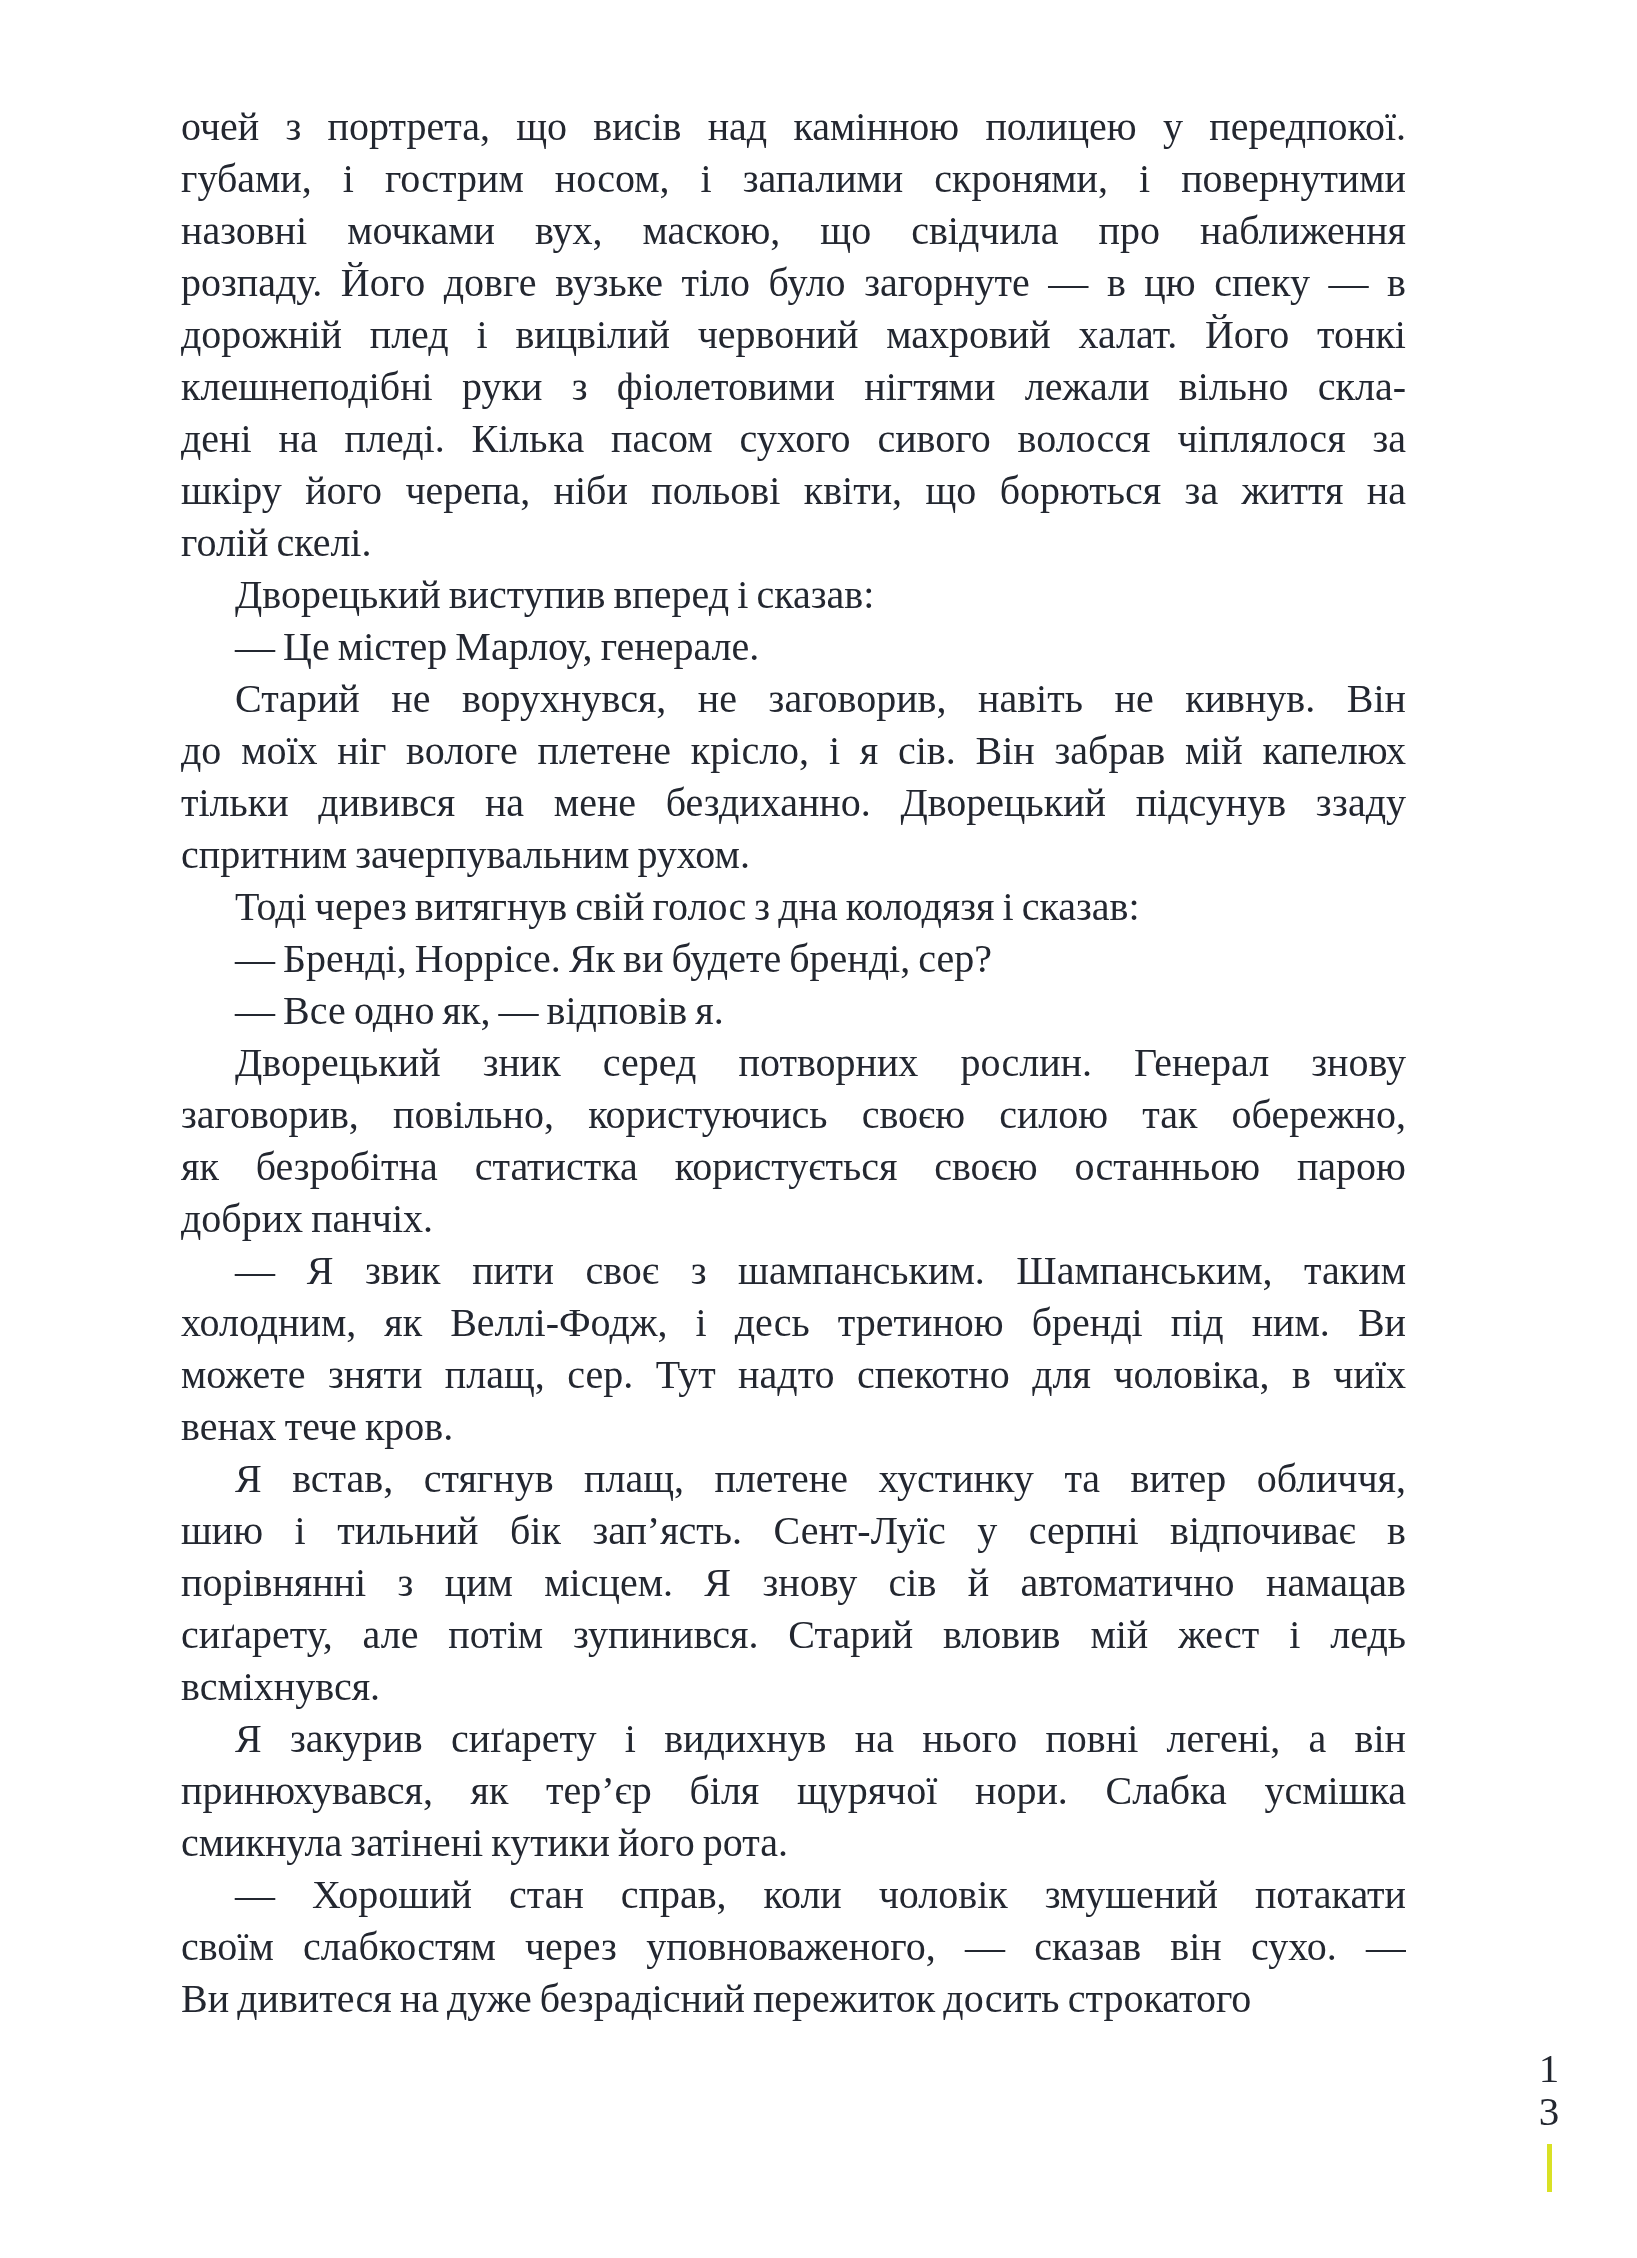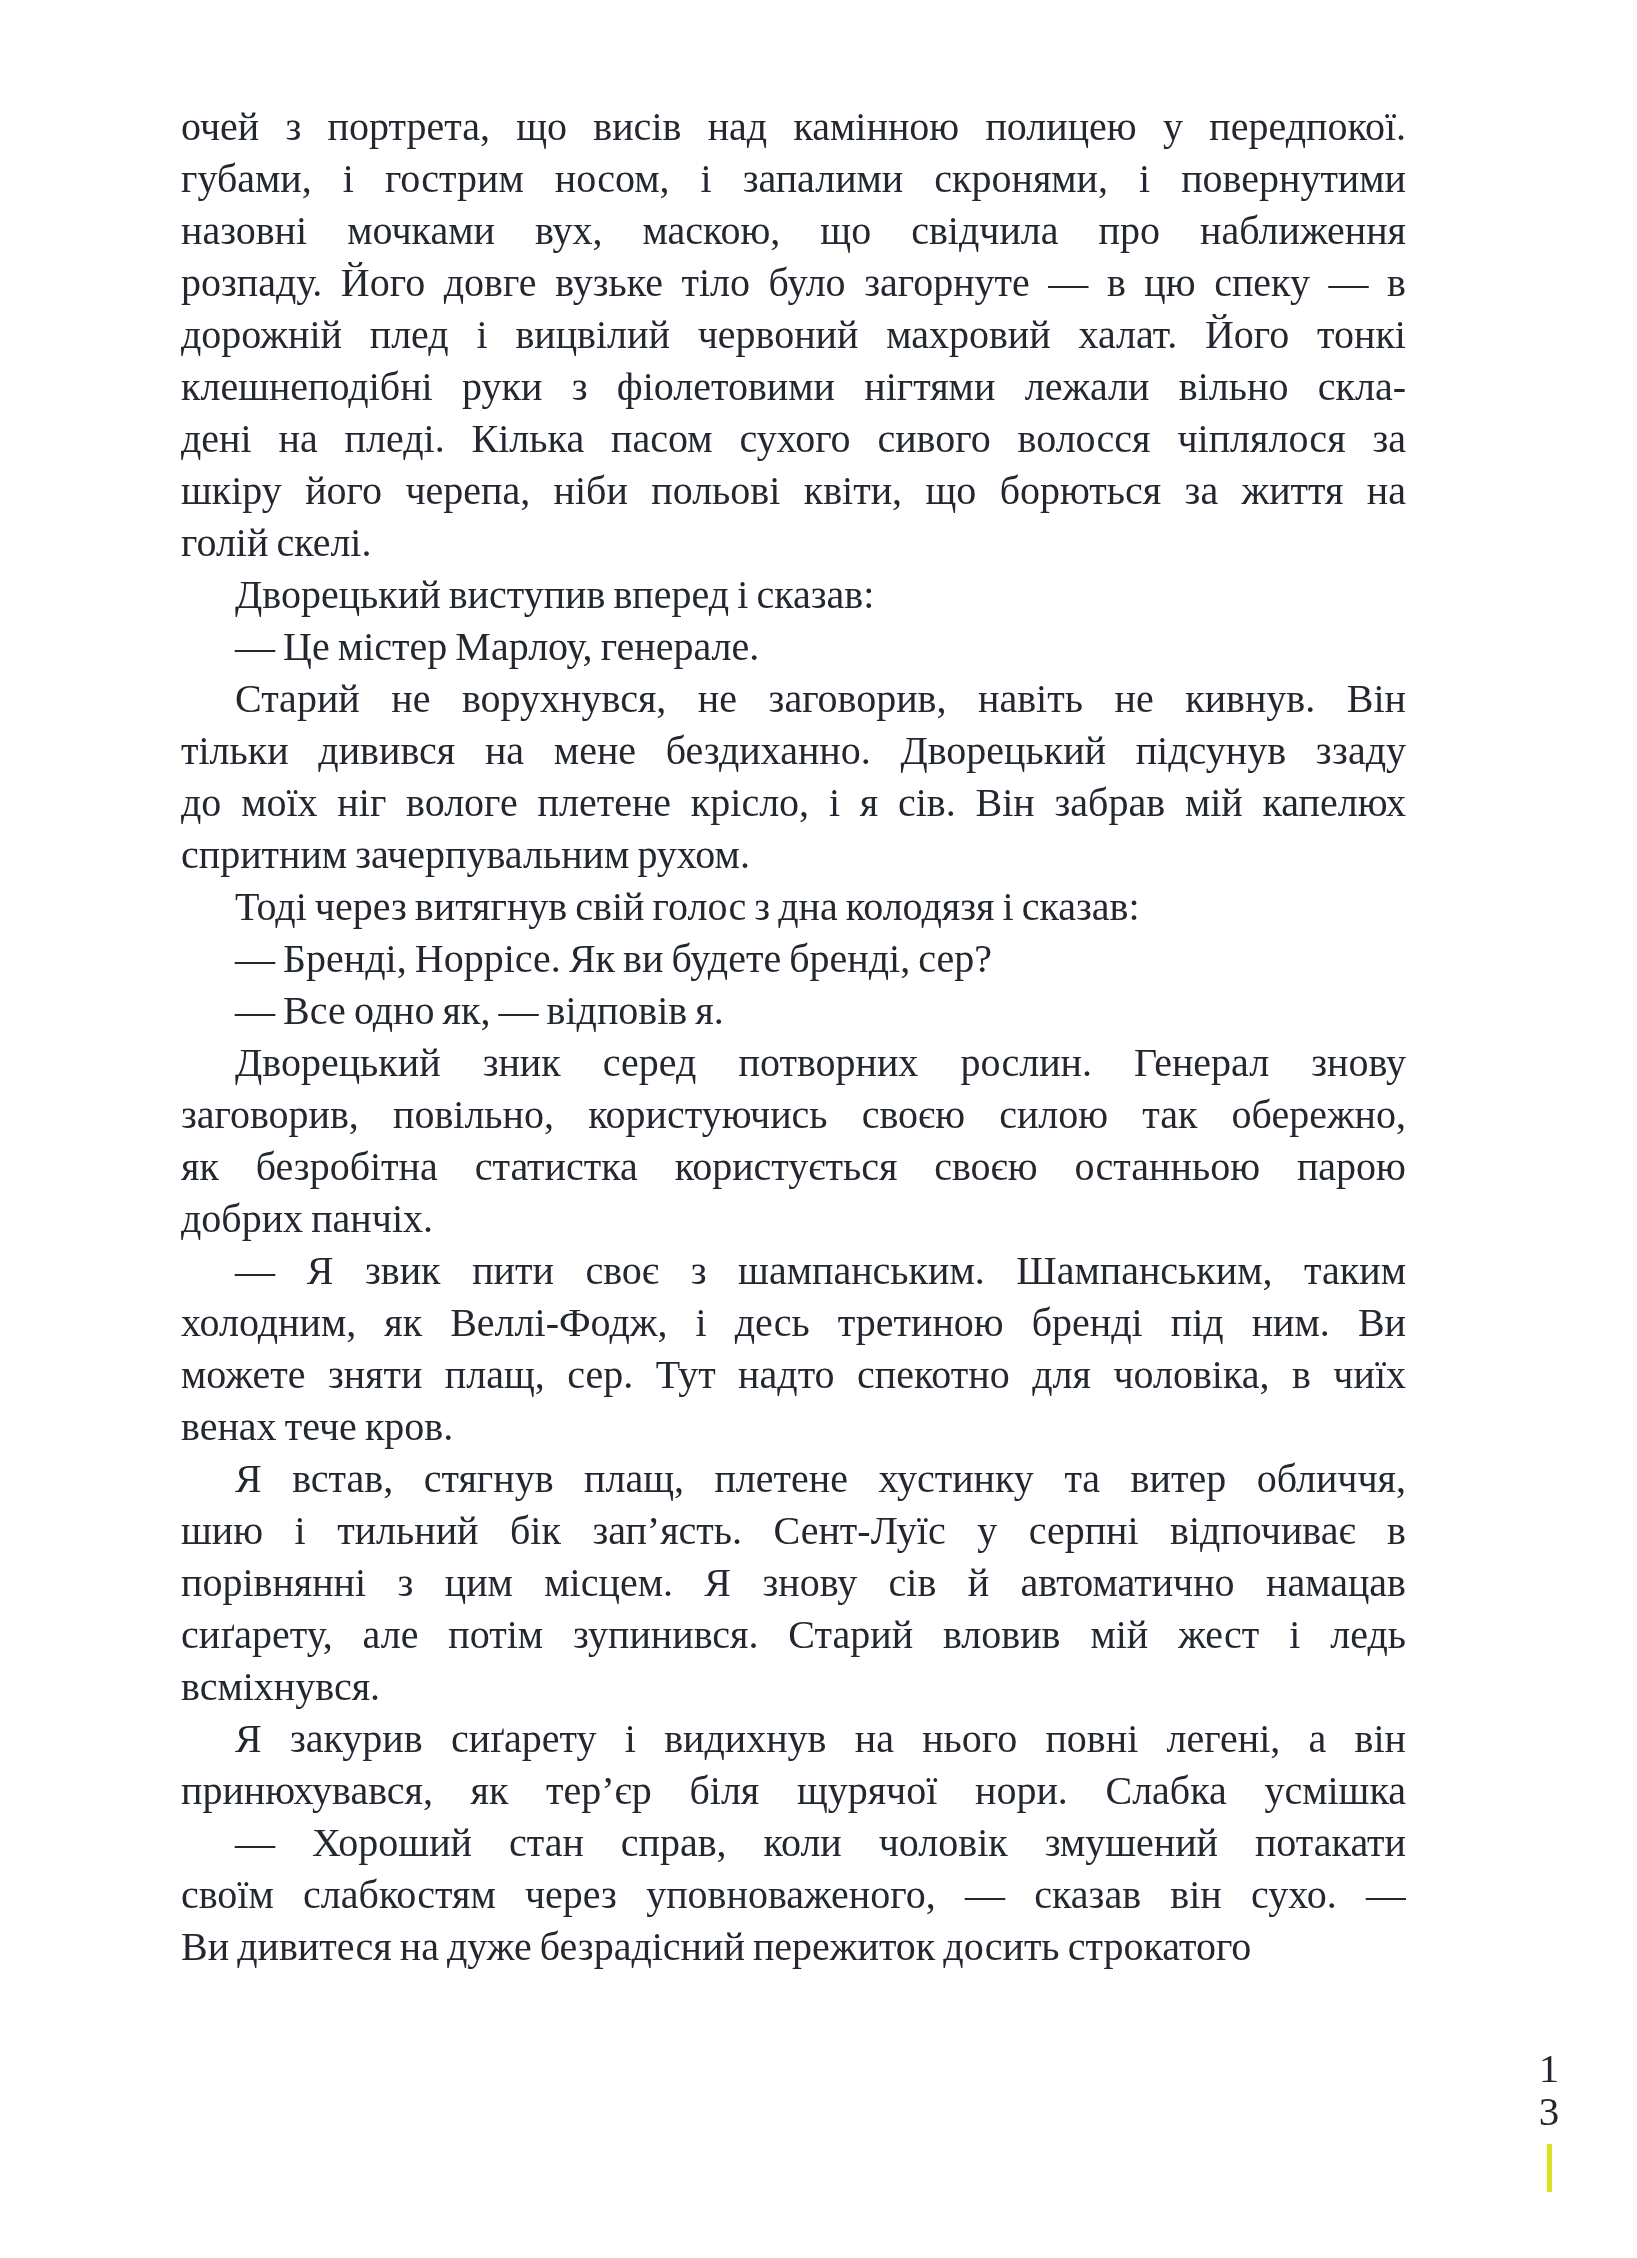--- a/index.html
+++ b/index.html
@@ -72,41 +72,42 @@
       <div class="line">назовні мочками вух, маскою, що свідчила про наближення</div>
       <div class="line">розпаду. Його довге вузьке тіло було загорнуте — в цю спеку — в</div>
       <div class="line">дорожній плед і вицвілий червоний махровий халат. Його тонкі</div>
       <div class="line">клешнеподібні руки з фіолетовими нігтями лежали вільно скла-</div>
       <div class="line">дені на пледі. Кілька пасом сухого сивого волосся чіплялося за</div>
       <div class="line">шкіру його черепа, ніби польові квіти, що борються за життя на</div>
       <div class="line last">голій скелі.</div>
       <div class="line last indent">Дворецький виступив вперед і сказав:</div>
       <div class="line last indent">— Це містер Марлоу, генерале.</div>
       <div class="line indent">Старий не ворухнувся, не заговорив, навіть не кивнув. Він</div>
+      <div class="line">до моїх ніг вологе плетене крісло, і я сів. Він забрав мій капелюх</div>
       <div class="line">тільки дивився на мене бездиханно. Дворецький підсунув ззаду</div>
-      <div class="line">до моїх ніг вологе плетене крісло, і я сів. Він забрав мій капелюх</div>
       <div class="line last">спритним зачерпувальним рухом.</div>
       <div class="line last indent">Тоді через витягнув свій голос з дна колодязя і сказав:</div>
       <div class="line last indent">— Бренді, Норрісе. Як ви будете бренді, сер?</div>
       <div class="line last indent">— Все одно як, — відповів я.</div>
       <div class="line indent">Дворецький зник серед потворних рослин. Генерал знову</div>
       <div class="line">заговорив, повільно, користуючись своєю силою так обережно,</div>
       <div class="line">як безробітна статистка користується своєю останньою парою</div>
       <div class="line last">добрих панчіх.</div>
       <div class="line indent">— Я звик пити своє з шампанським. Шампанським, таким</div>
       <div class="line">холодним, як Веллі-Фодж, і десь третиною бренді під ним. Ви</div>
       <div class="line">можете зняти плащ, сер. Тут надто спекотно для чоловіка, в чиїх</div>
       <div class="line last">венах тече кров.</div>
       <div class="line indent">Я встав, стягнув плащ, плетене хустинку та витер обличчя,</div>
       <div class="line">шию і тильний бік зап’ясть. Сент-Луїс у серпні відпочиває в</div>
       <div class="line">порівнянні з цим місцем. Я знову сів й автоматично намацав</div>
       <div class="line">сиґарету, але потім зупинився. Старий вловив мій жест і ледь</div>
       <div class="line last">всміхнувся.</div>
       <div class="line indent">Я закурив сиґарету і видихнув на нього повні легені, а він</div>
       <div class="line">принюхувався, як тер’єр біля щурячої нори. Слабка усмішка</div>
+      <div class="line last">смикнула затінені кутики його рота.</div>
       <div class="line indent">— Хороший стан справ, коли чоловік змушений потакати</div>
       <div class="line">своїм слабкостям через уповноваженого, — сказав він сухо. —</div>
       <div class="line last">Ви дивитеся на дуже безрадісний пережиток досить строкатого</div>
     </div>
 
   <div class="page-number">
     <span class="digit">1</span>
     <span class="digit">3</span>
   </div>
 

